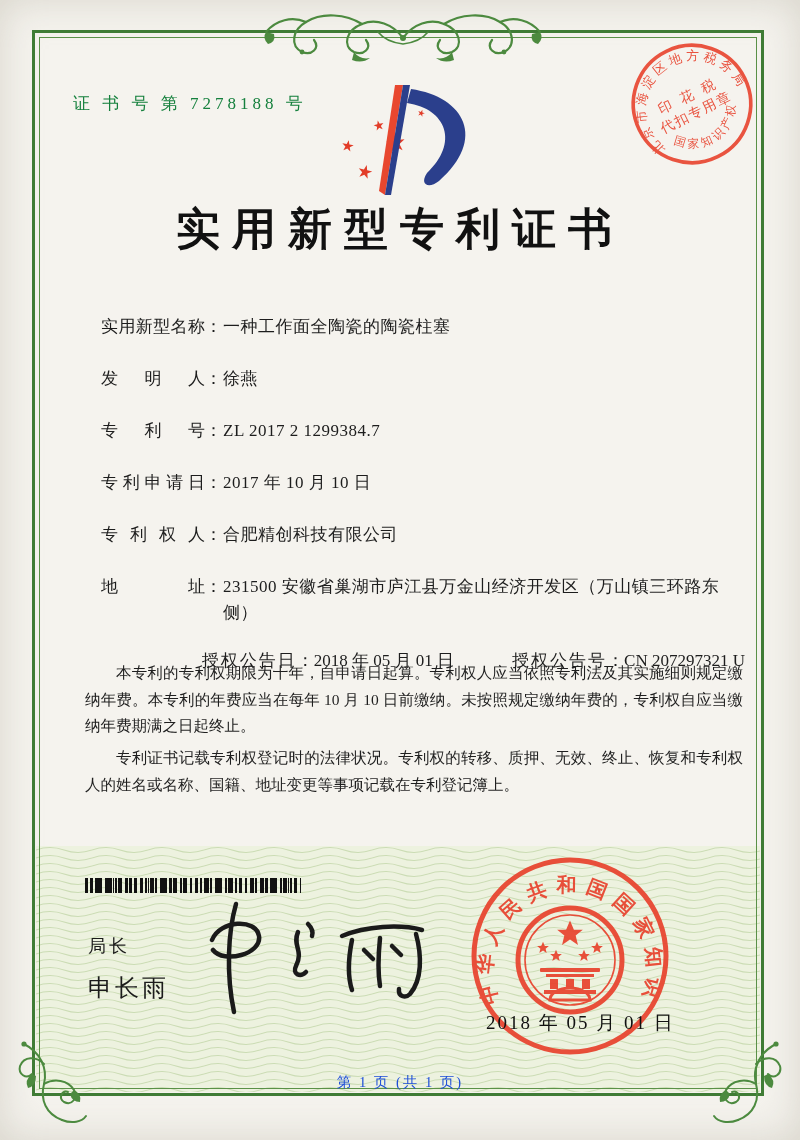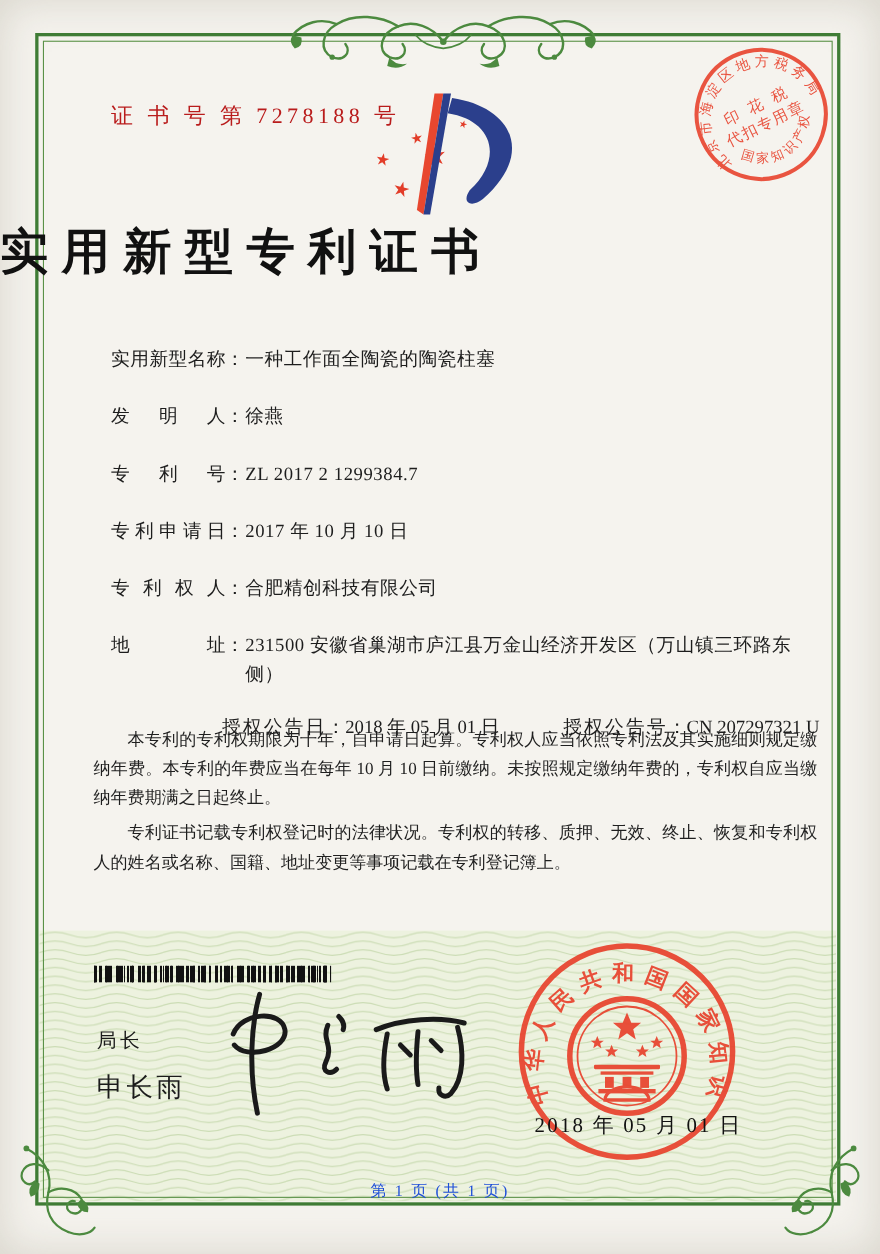--- a/index.html
+++ b/index.html
@@ -10,24 +10,24 @@
     color:#222;
   }
   .paper-shade{position:absolute;inset:0;box-shadow:inset 0 0 40px rgba(180,175,160,.45);pointer-events:none;}
   
   .frame-outer{position:absolute;left:32px;top:30px;right:36px;bottom:44px;border:3px solid #3f7c35;}
   .frame-inner{position:absolute;left:4px;top:4px;right:4px;bottom:4px;border:1px solid #5a9147;}
   
   .band{position:absolute;left:36px;right:40px;top:846px;bottom:48px;}
   .band svg{display:block;width:100%;height:100%;}
   
-  .cert-no{position:absolute;left:101px;top:92px;font-size:20px;letter-spacing:4px;color:#b91c1c;}
+  .cert-no{position:absolute;left:73px;top:92px;font-size:17px;letter-spacing:4px;color:#15803d;}
   .logo{position:absolute;left:333px;top:83px;width:180px;height:120px;}
   .logo .star{position:absolute;color:#e23c28;line-height:1;}
-  .title{position:absolute;left:0;top:200px;width:100%;
+  .title{position:absolute;left:0;top:200px;width:100%;text-align:center;
     font-size:44px;font-weight:700;letter-spacing:12px;color:#111;}
   
   .fields{position:absolute;left:85px;top:314px;width:660px;font-size:17px;color:#1d1d1d;}
   .row{display:flex;margin-bottom:26px;line-height:26px;margin-left:16px;}
   .row .lbl{display:inline-block;width:104px;text-align:justify;text-align-last:justify;flex:0 0 104px;}
   .row .colon{flex:0 0 18px;}
   .row .val{flex:1;letter-spacing:.5px;}
   .row.addr{margin-bottom:22px;}
   .grant{display:flex;line-height:26px;margin-bottom:0;justify-content:flex-end;}
   .grant .pair{display:flex;}

